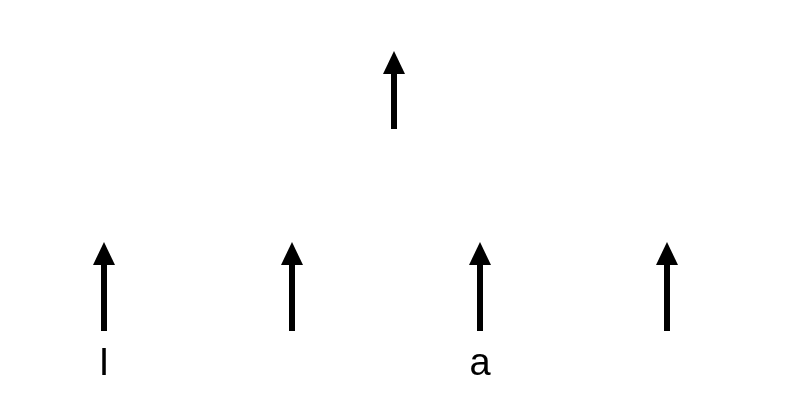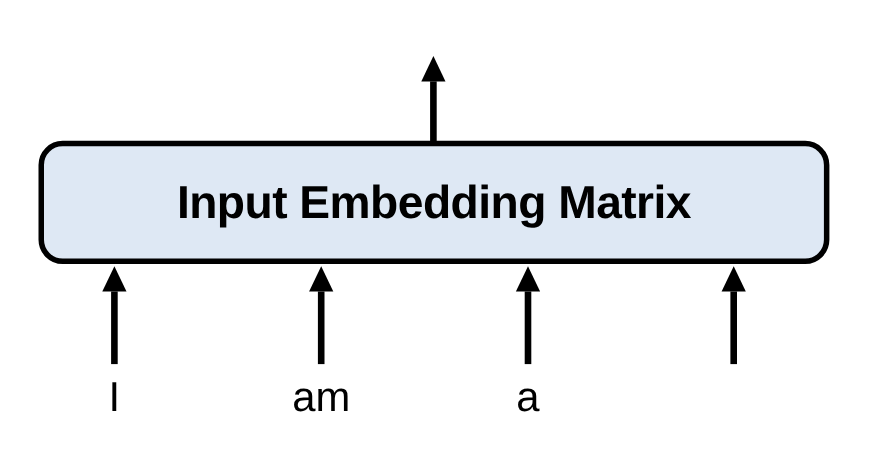--- a/index.html
+++ b/index.html
@@ -92,38 +92,34 @@
 </head>
 <body>
 
 <div class="canvas">
 
   <div class="arrow out-arrow">
     <div class="head"></div>
     <div class="shaft"></div>
   </div>
 
-  <div class="box">
-    <span class="box-label">Input Embedding Matrix</span>
-  </div>
 
   <div class="arrow in-arrow in-arrow-1">
     <div class="head"></div>
     <div class="shaft"></div>
   </div>
   <div class="arrow in-arrow in-arrow-2">
     <div class="head"></div>
     <div class="shaft"></div>
   </div>
   <div class="arrow in-arrow in-arrow-3">
     <div class="head"></div>
     <div class="shaft"></div>
   </div>
   <div class="arrow in-arrow in-arrow-4">
     <div class="head"></div>
     <div class="shaft"></div>
   </div>
 
   <div class="token token-1">I</div>
-  <div class="token token-2">am</div>
   <div class="token token-3">a</div>
 
 </div>
 
 </body></html>

